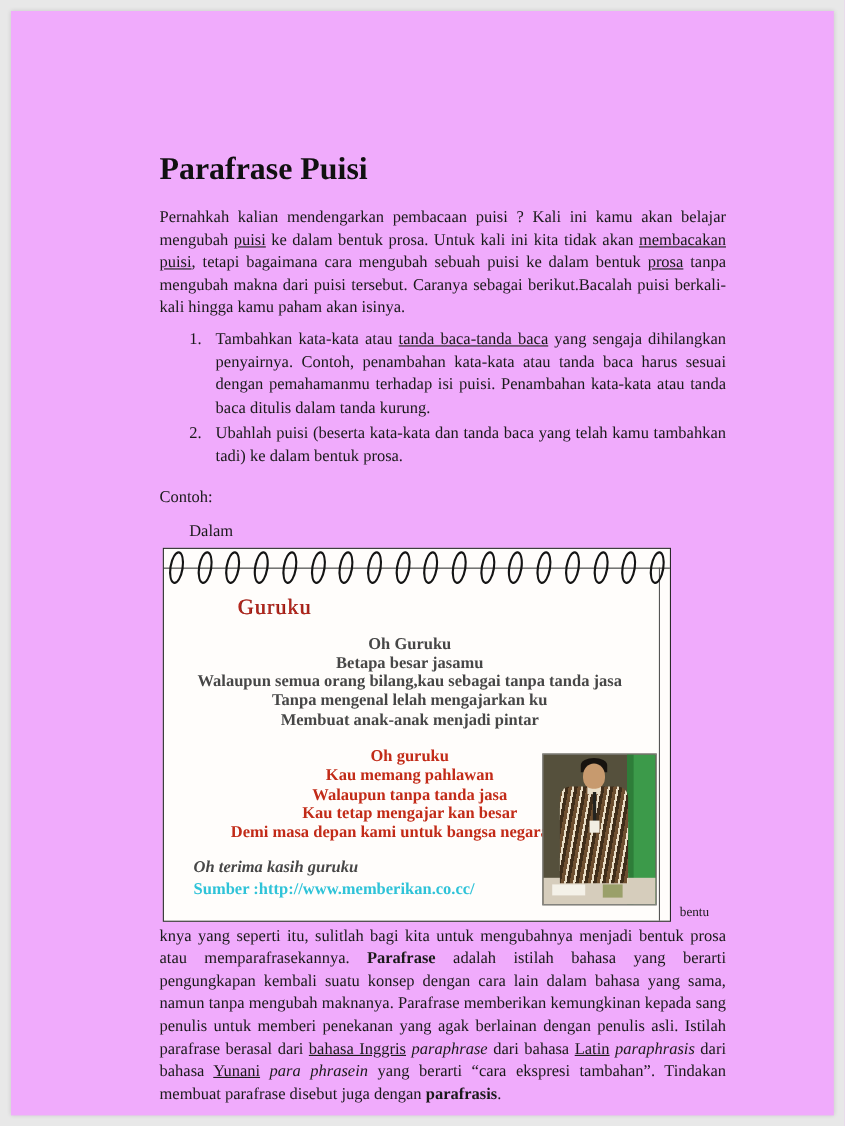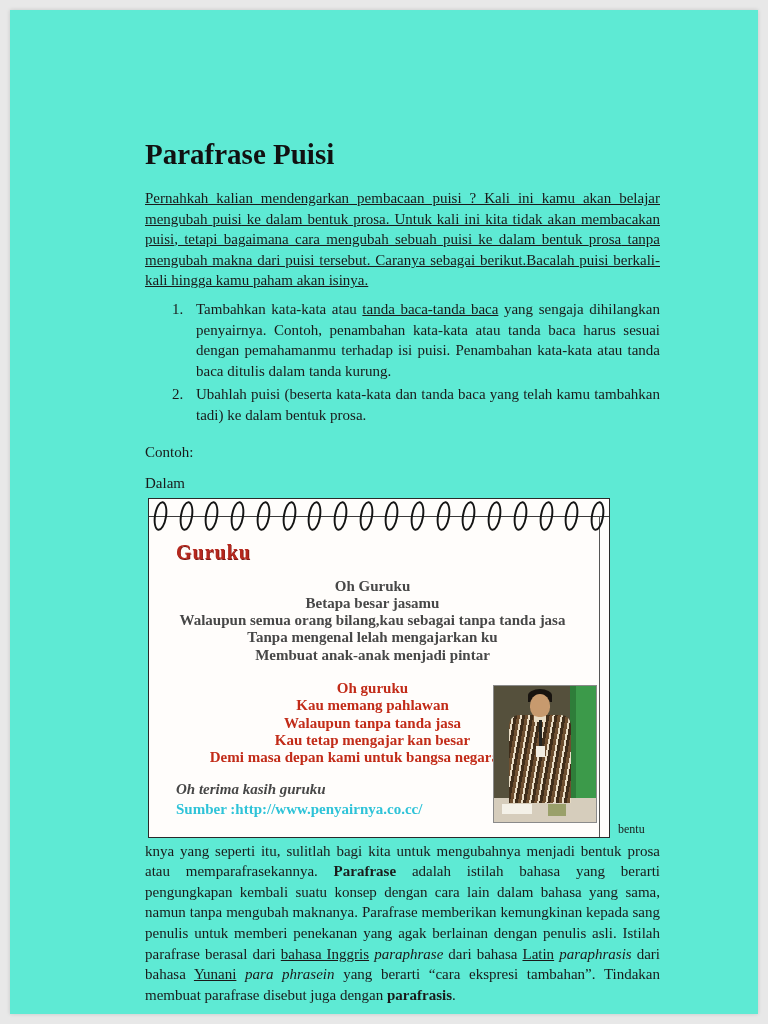--- a/index.html
+++ b/index.html
@@ -5,43 +5,43 @@
   * { margin:0; padding:0; box-sizing:border-box; }
   html,body { width:768px; height:1024px; }
   body {
     background:#e8e8e8;
     font-family:"Liberation Serif","DejaVu Serif",serif;
     position:relative;
     overflow:hidden;
   }
   .page {
     position:absolute; left:10px; top:10px; width:748px; height:1004px;
-    background:#5eead4;
+    background:#f0abfc;
     padding:128px 98px 0 135px;
     box-shadow:0 0 4px rgba(0,0,0,0.15);
   }
   h1.doc-title {
     font-size:29px; font-weight:bold; color:#111; line-height:32px;
   }
   .body-text {
     font-size:15px; line-height:20.6px; color:#1a1a1a;
     text-align:justify;
   }
-  .intro { margin-top:18px;text-decoration:underline; }
+  .intro { margin-top:18px; }
   .u { text-decoration:underline; }
   .b { font-weight:bold; }
   .i { font-style:italic; }
   .steps { margin-top:8px; }
   .step {
     position:relative; padding-left:51px; margin-bottom:3px;
     font-size:15px; line-height:20.6px; color:#1a1a1a; text-align:justify;
   }
   .step .num { position:absolute; left:27px; top:0; }
   .label-line { margin-top:16px; font-size:15px; line-height:21px; color:#1a1a1a; }
-  .label-line.dalam { margin-top:10px; }
+  .label-line.dalam { margin-top:10px;margin-left:27px; }
   .figure-row { margin-top:4px; display:flex; align-items:flex-end; }
   .notebook {
     position:relative; margin-left:3px; width:462px; height:340px;
     border:1.5px solid #2a2a2a; background:#fffdfb; flex:0 0 auto;
   }
   .binding {
     position:relative; height:34px; display:flex; justify-content:space-between;
     padding:0 5px; align-items:flex-start;
   }
   .paper-edge {
@@ -50,22 +50,23 @@
   .ring {
     position:relative; display:block; width:13px; height:30px; margin-top:2px;
     border:2.5px solid #141414; border-radius:50%;
     transform:rotate(9deg); background:transparent; z-index:2;
   }
   .edge-line {
     position:absolute; right:9px; top:17px; bottom:0; border-left:1.5px solid #555;
   }
   .nb-content { padding:8px 40px 0 27px; position:relative; z-index:1; }
   .nb-title {
-    color:#b5281e; font-size:20px; font-weight:bold; letter-spacing:1px;
+    color:#b5281e; font-size:20px; font-weight:normal; letter-spacing:1px;
     text-shadow:0.6px 0.6px 0 #7c1712;
+    margin-left:40px;
   }
   .stanza { margin-top:14px;text-align:center; }
   .stanza.red { margin-top:16px; }
   .poem-line {
     font-size:15px; font-weight:bold; line-height:17.3px; color:#474747;
     white-space:nowrap;
   }
   .stanza.red .poem-line { color:#c22b18; }
   .nb-closing { margin-top:14px; font-size:15px; font-weight:bold; line-height:17.3px; color:#474747;font-style:italic; }
   .nb-source { margin-top:3px; font-size:15px; font-weight:bold; line-height:17.3px; color:#2fc3d8; }
@@ -149,21 +150,21 @@
           <div class="poem-line">Membuat anak-anak menjadi pintar</div>
         </div>
         <div class="stanza red">
           <div class="poem-line">Oh guruku</div>
           <div class="poem-line">Kau memang pahlawan</div>
           <div class="poem-line">Walaupun tanpa tanda jasa</div>
           <div class="poem-line">Kau tetap mengajar kan besar</div>
           <div class="poem-line">Demi masa depan kami untuk bangsa negara kami</div>
         </div>
         <div class="nb-closing">Oh terima kasih guruku</div>
-        <div class="nb-source">Sumber :http://www.penyairnya.co.cc/</div>
+        <div class="nb-source">Sumber :http://www.memberikan.co.cc/</div>
       </div>
 
       <div class="photo">
         <div class="photo-green">
           <div class="photo-green-stripe"></div>
         </div>
         <div class="photo-desk"></div>
         <div class="photo-paper"></div>
         <div class="photo-item"></div>
         <div class="person-body"></div>

